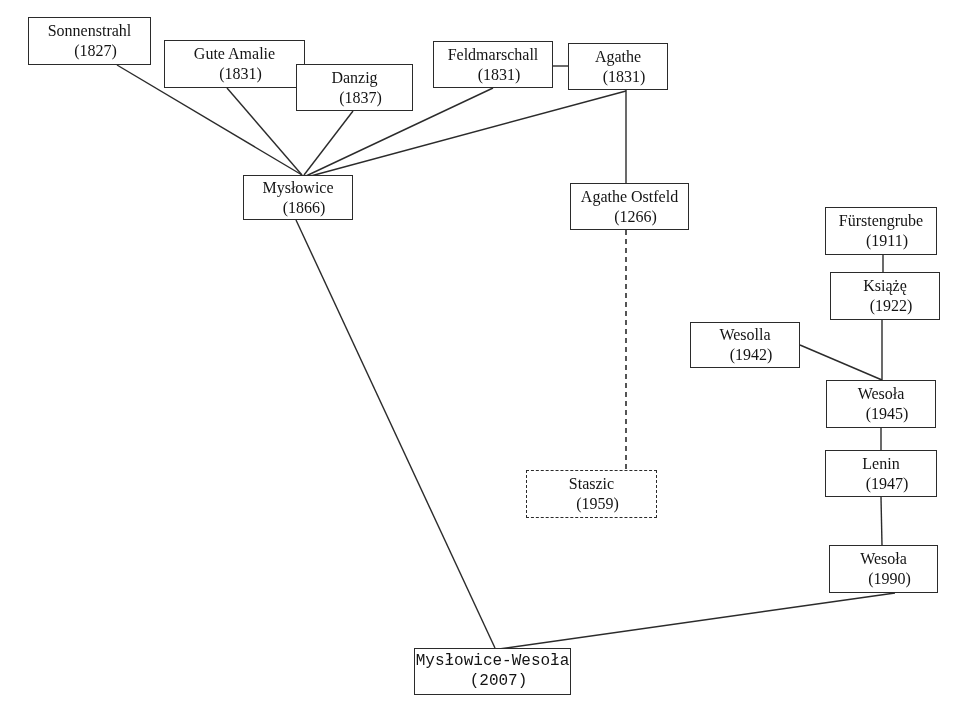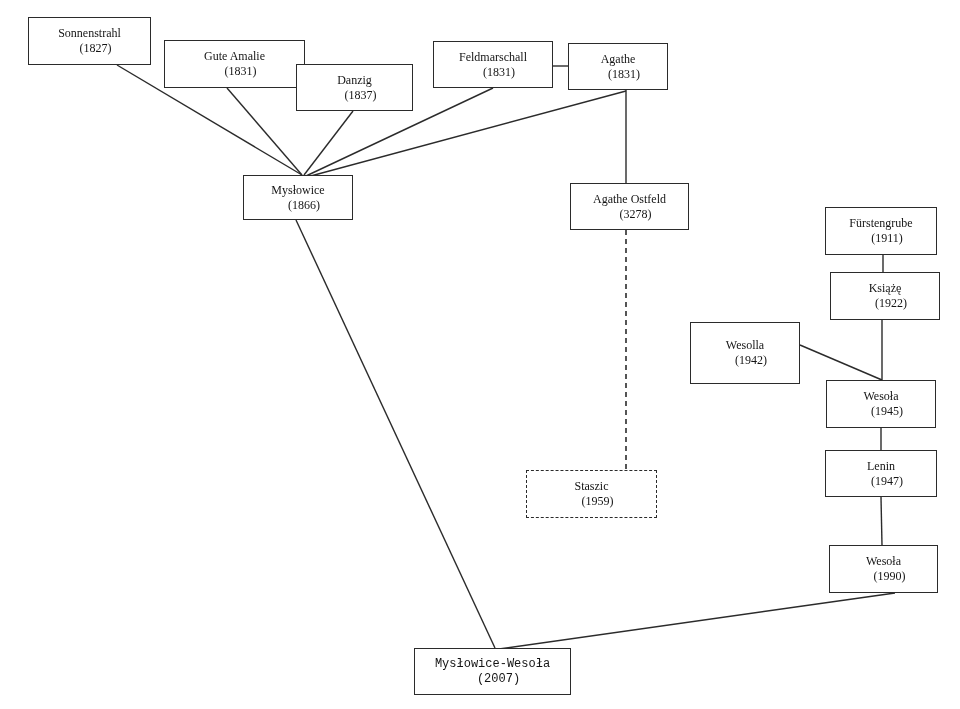--- a/index.html
+++ b/index.html
@@ -30,21 +30,21 @@
     position: absolute;
     box-sizing: border-box;
     background: #ffffff;
     border: 1.4px solid #2b2b2b;
     display: flex;
     flex-direction: column;
     align-items: center;
     justify-content: center;
     text-align: left;
     line-height: 1.22;
-    font-size: 12px;
+    font-size: 16px;
     color: #141414;
     z-index: 2;
   }
   .node.dashed {
     border-style: dashed;
     border-width: 1.6px;
   }
   .node .node-name {
     white-space: nowrap;
   }
@@ -94,31 +94,31 @@
       <div class="node" style="left: 568px; top: 43px; width: 100px; height: 47px;">
         <div class="node-name">Agathe</div>
         <div class="node-year">(1831)</div>
       </div>
       <div class="node" style="left: 243px; top: 175px; width: 110px; height: 45px;">
         <div class="node-name">Mysłowice</div>
         <div class="node-year">(1866)</div>
       </div>
       <div class="node" style="left: 570px; top: 183px; width: 119px; height: 47px;">
         <div class="node-name">Agathe Ostfeld</div>
-        <div class="node-year">(3278)</div>
+        <div class="node-year">(1266)</div>
       </div>
       <div class="node" style="left: 825px; top: 207px; width: 112px; height: 48px;">
         <div class="node-name">Fürstengrube</div>
         <div class="node-year">(1911)</div>
       </div>
       <div class="node" style="left: 830px; top: 272px; width: 110px; height: 48px;">
         <div class="node-name">Książę</div>
         <div class="node-year">(1922)</div>
       </div>
-      <div class="node" style="left: 690px; top: 322px; width: 110px; height: 62px;">
+      <div class="node" style="left: 690px; top: 322px; width: 110px; height: 46px;">
         <div class="node-name">Wesolla</div>
         <div class="node-year">(1942)</div>
       </div>
       <div class="node" style="left: 826px; top: 380px; width: 110px; height: 48px;">
         <div class="node-name">Wesoła</div>
         <div class="node-year">(1945)</div>
       </div>
       <div class="node" style="left: 825px; top: 450px; width: 112px; height: 47px;">
         <div class="node-name">Lenin</div>
         <div class="node-year">(1947)</div>

